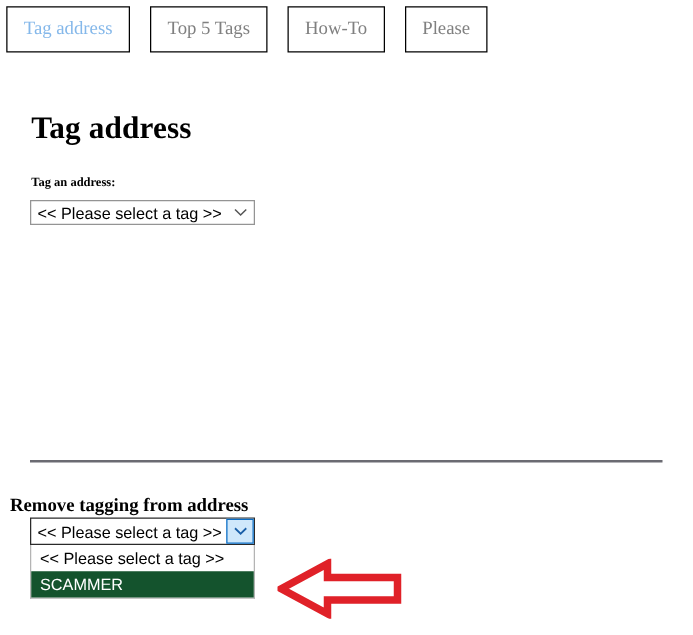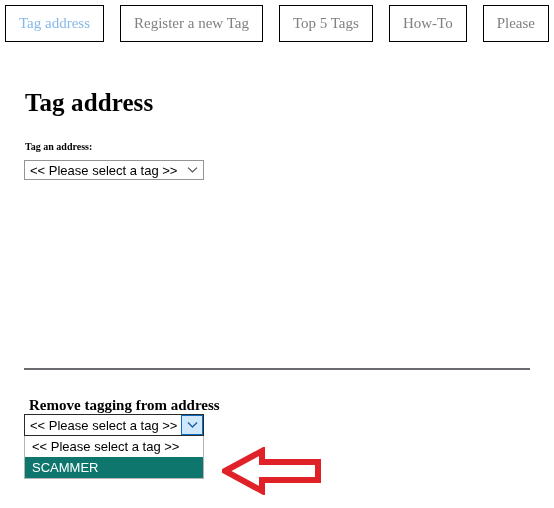--- a/index.html
+++ b/index.html
@@ -123,21 +123,21 @@
     top: 320px;
     width: 506px;
     height: 0;
     border: 0;
     border-top: 2px solid #6b6b72;
     margin: 0;
   }
 
   .remove-label {
     position: absolute;
-    left: 29px;
+    left: 8px;
     top: 349px;
     font-family: "Liberation Serif", serif;
     font-size: 15px;
     font-weight: bold;
     color: #000000;
   }
 
   
   .select-open-wrap {
     position: absolute;
@@ -199,43 +199,40 @@
     padding-left: 7px;
     box-sizing: border-box;
     font-family: "Liberation Sans", sans-serif;
     font-size: 13px;
     color: #000000;
     cursor: pointer;
     white-space: nowrap;
     user-select: none;
   }
   .option-item.selected {
-    background: #0f766e;
+    background: #14532d;
     color: #ffffff;
   }
 
   
   .annot-arrow {
     position: absolute;
     left: 222px;
     top: 447px;
     width: 100px;
     height: 48px;
     pointer-events: none;
   }
 </style>
 </head>
 <body>
 
 <div class="tabbar">
   <div class="tab active">
     <span>Tag address</span>
-  </div>
-  <div class="tab">
-    <span>Register a new Tag</span>
   </div>
   <div class="tab">
     <span>Top 5 Tags</span>
   </div>
   <div class="tab">
     <span>How-To</span>
   </div>
   <div class="tab">
     <span>Please</span>
   </div>

